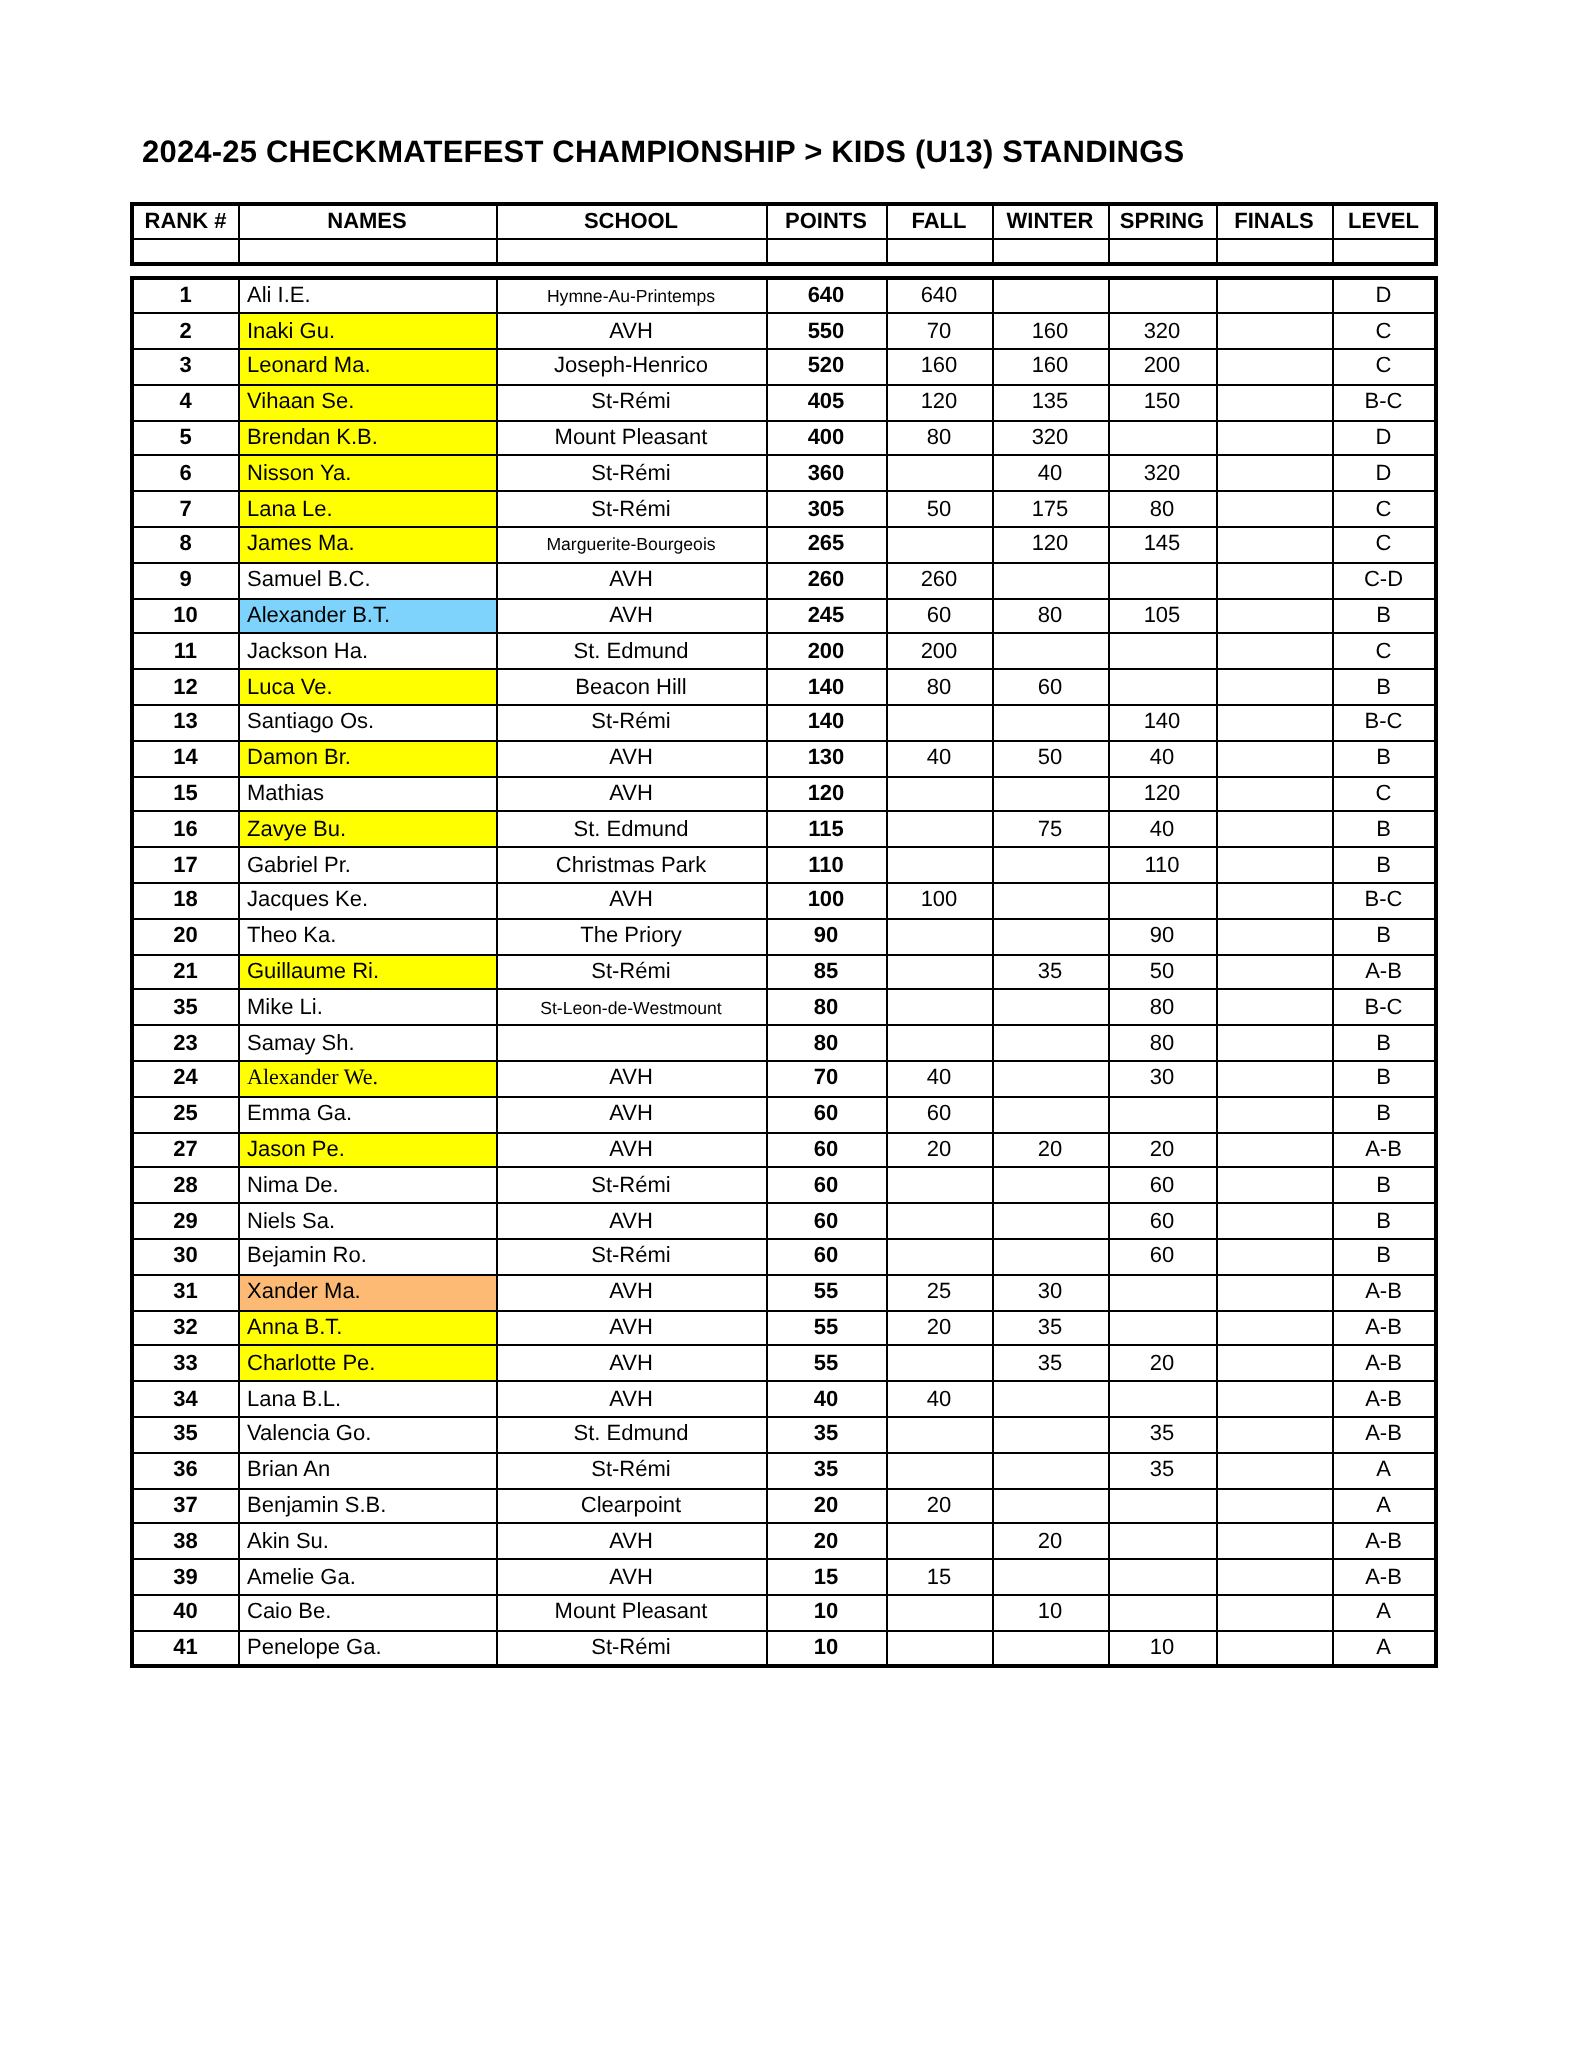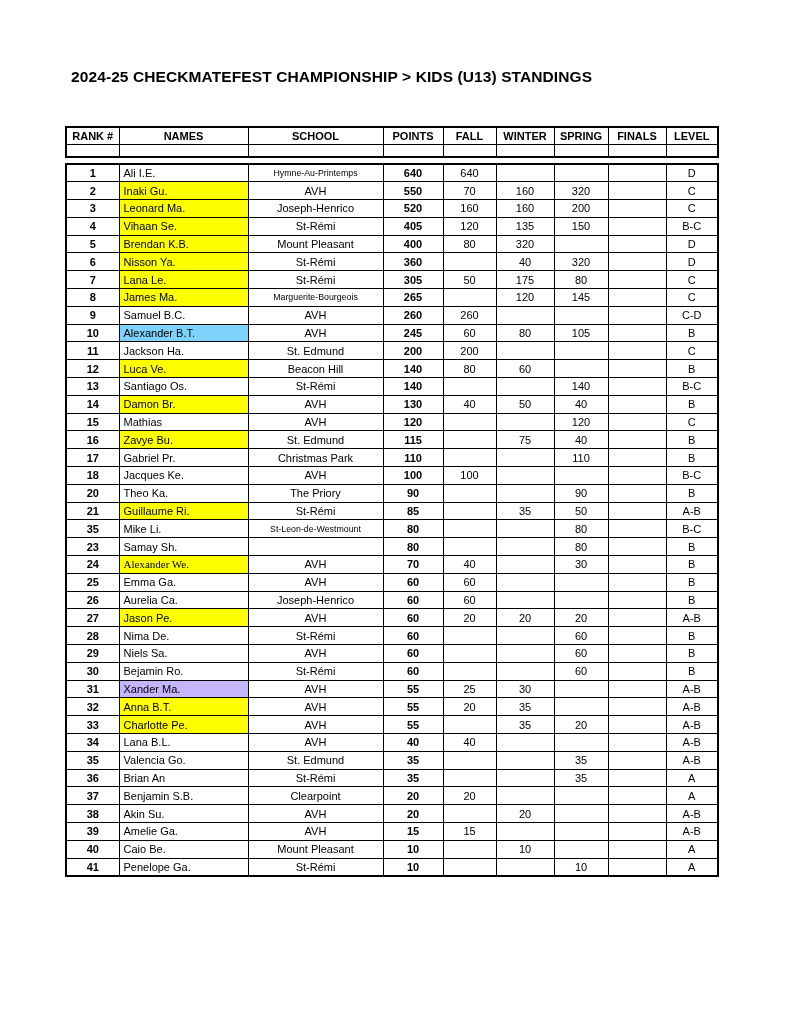--- a/index.html
+++ b/index.html
@@ -16,21 +16,21 @@
     padding-left: 65px;
     overflow: hidden;
   }
   .doc-title {
     margin: 0 0 0 6px;
     font-size: 15.5px;
     font-weight: bold;
     letter-spacing: 0.1px;
     white-space: nowrap;
   }
-  .tables { margin-top: 40px; width: 556px; }
+  .tables { margin-top: 15px; width: 556px; }
   table {
     border-collapse: collapse;
     table-layout: fixed;
     width: 652px;
     border: 2px solid #000;
   }
   th, td {
     border: 1px solid #000;
     padding: 0 3px;
     overflow: hidden;
@@ -377,31 +377,20 @@
             <td class="col-name">Emma Ga.</td>
             <td class="col-school">AVH</td>
             <td class="col-points">60</td>
             <td class="col-fall">60</td>
             <td class="col-winter"></td>
             <td class="col-spring"></td>
             <td class="col-finals"></td>
             <td class="col-level">B</td>
           </tr>
           <tr>
-            <td class="col-rank">26</td>
-            <td class="col-name">Aurelia Ca.</td>
-            <td class="col-school">Joseph-Henrico</td>
-            <td class="col-points">60</td>
-            <td class="col-fall">60</td>
-            <td class="col-winter"></td>
-            <td class="col-spring"></td>
-            <td class="col-finals"></td>
-            <td class="col-level">B</td>
-          </tr>
-          <tr>
             <td class="col-rank">27</td>
             <td class="col-name" style="background: rgb(255, 255, 0);">Jason Pe.</td>
             <td class="col-school">AVH</td>
             <td class="col-points">60</td>
             <td class="col-fall">20</td>
             <td class="col-winter">20</td>
             <td class="col-spring">20</td>
             <td class="col-finals"></td>
             <td class="col-level">A-B</td>
           </tr>
@@ -433,21 +422,21 @@
             <td class="col-school">St-Rémi</td>
             <td class="col-points">60</td>
             <td class="col-fall"></td>
             <td class="col-winter"></td>
             <td class="col-spring">60</td>
             <td class="col-finals"></td>
             <td class="col-level">B</td>
           </tr>
           <tr>
             <td class="col-rank">31</td>
-            <td class="col-name" style="background: #c4b5fd;">Xander Ma.</td>
+            <td class="col-name" style="background: #fdba74;">Xander Ma.</td>
             <td class="col-school">AVH</td>
             <td class="col-points">55</td>
             <td class="col-fall">25</td>
             <td class="col-winter">30</td>
             <td class="col-spring"></td>
             <td class="col-finals"></td>
             <td class="col-level">A-B</td>
           </tr>
           <tr>
             <td class="col-rank">32</td>

